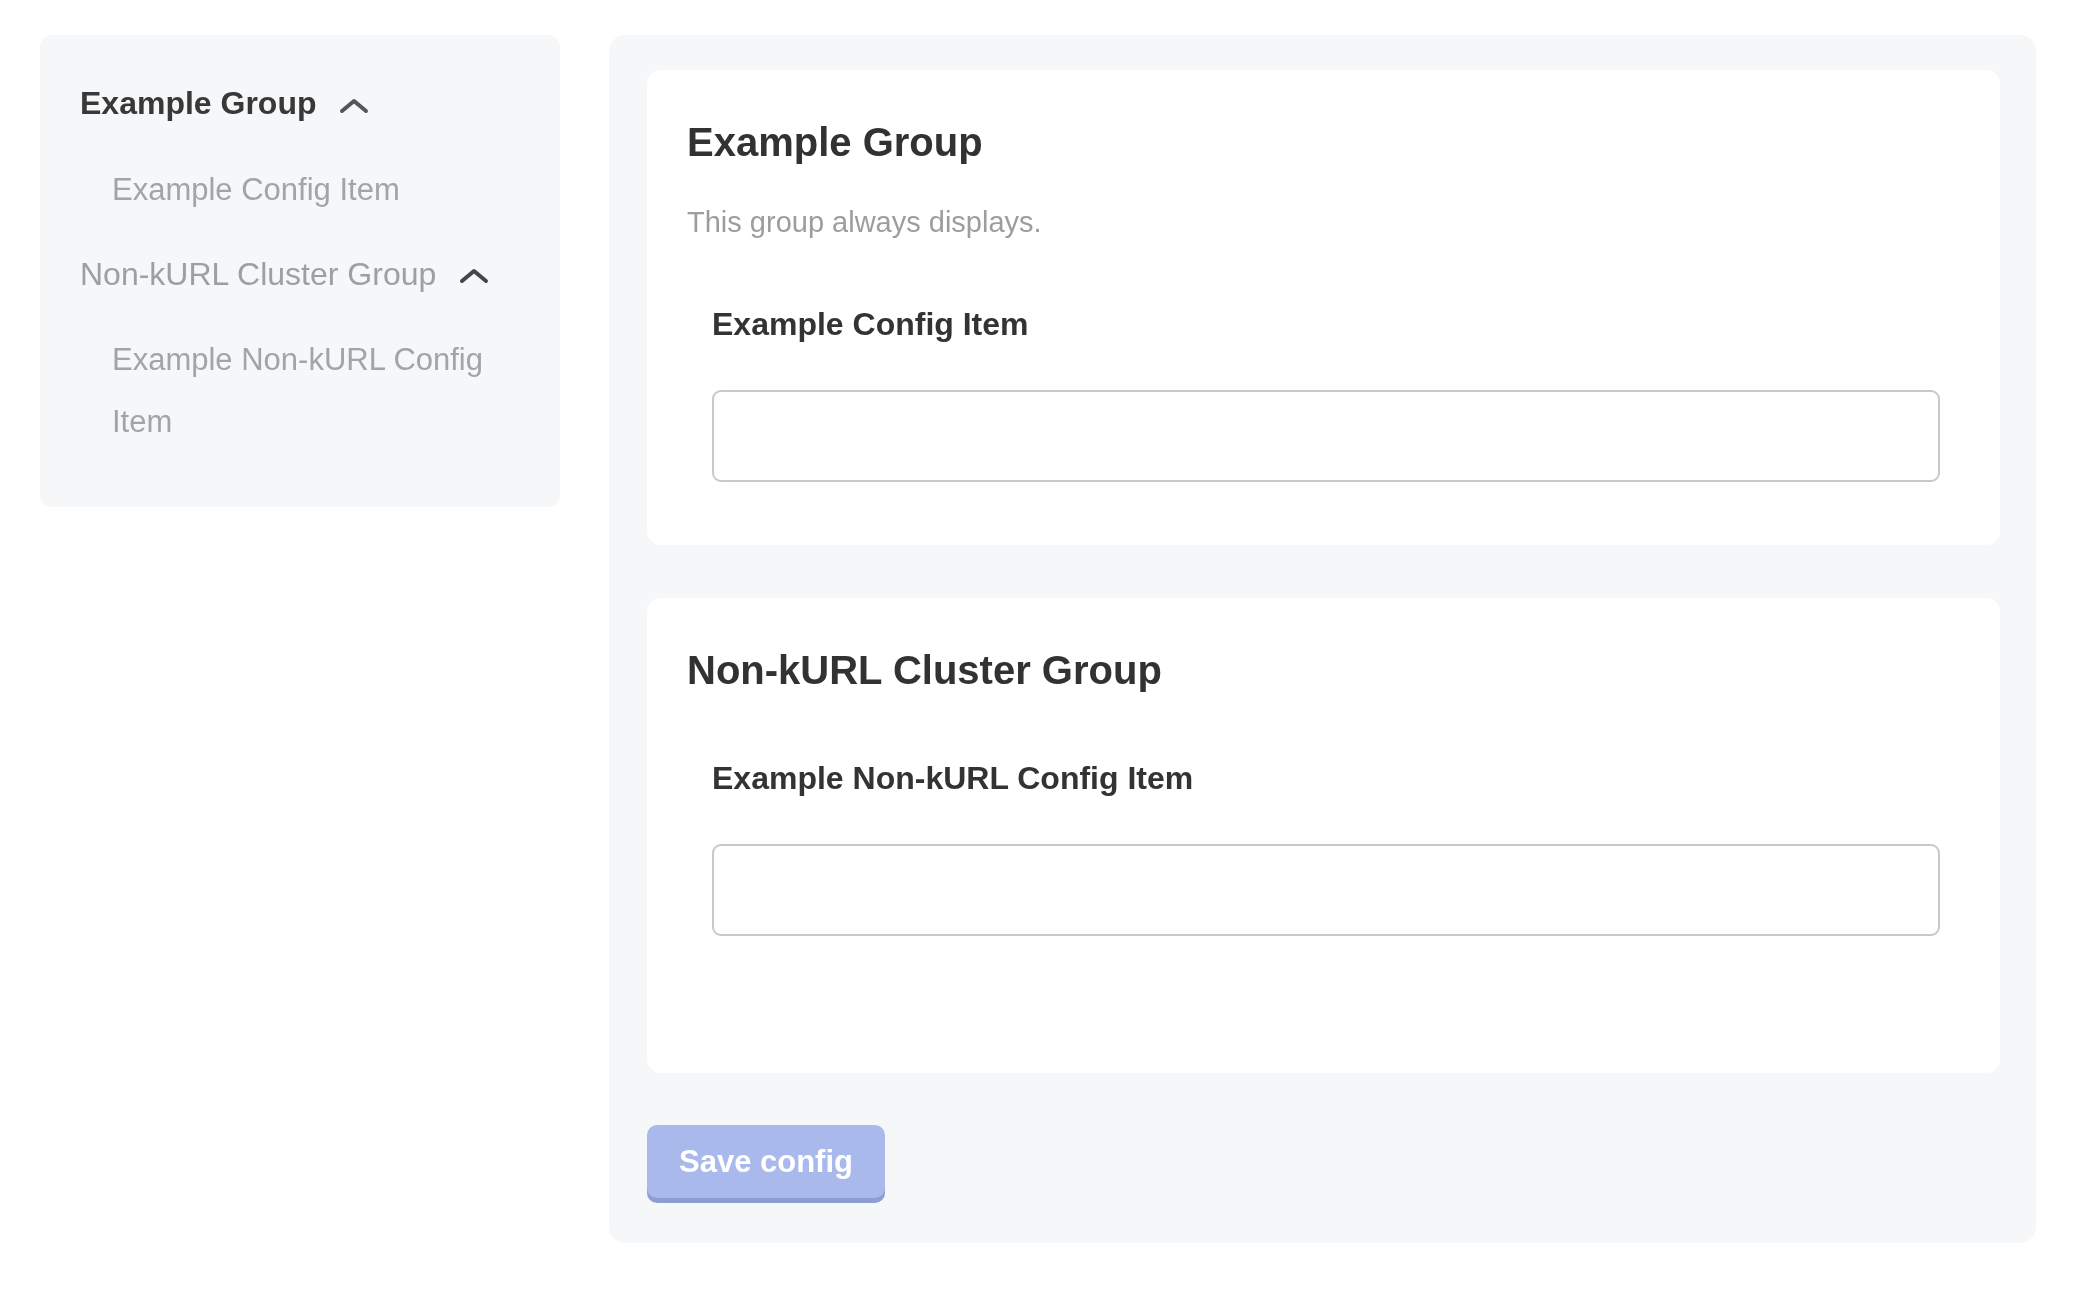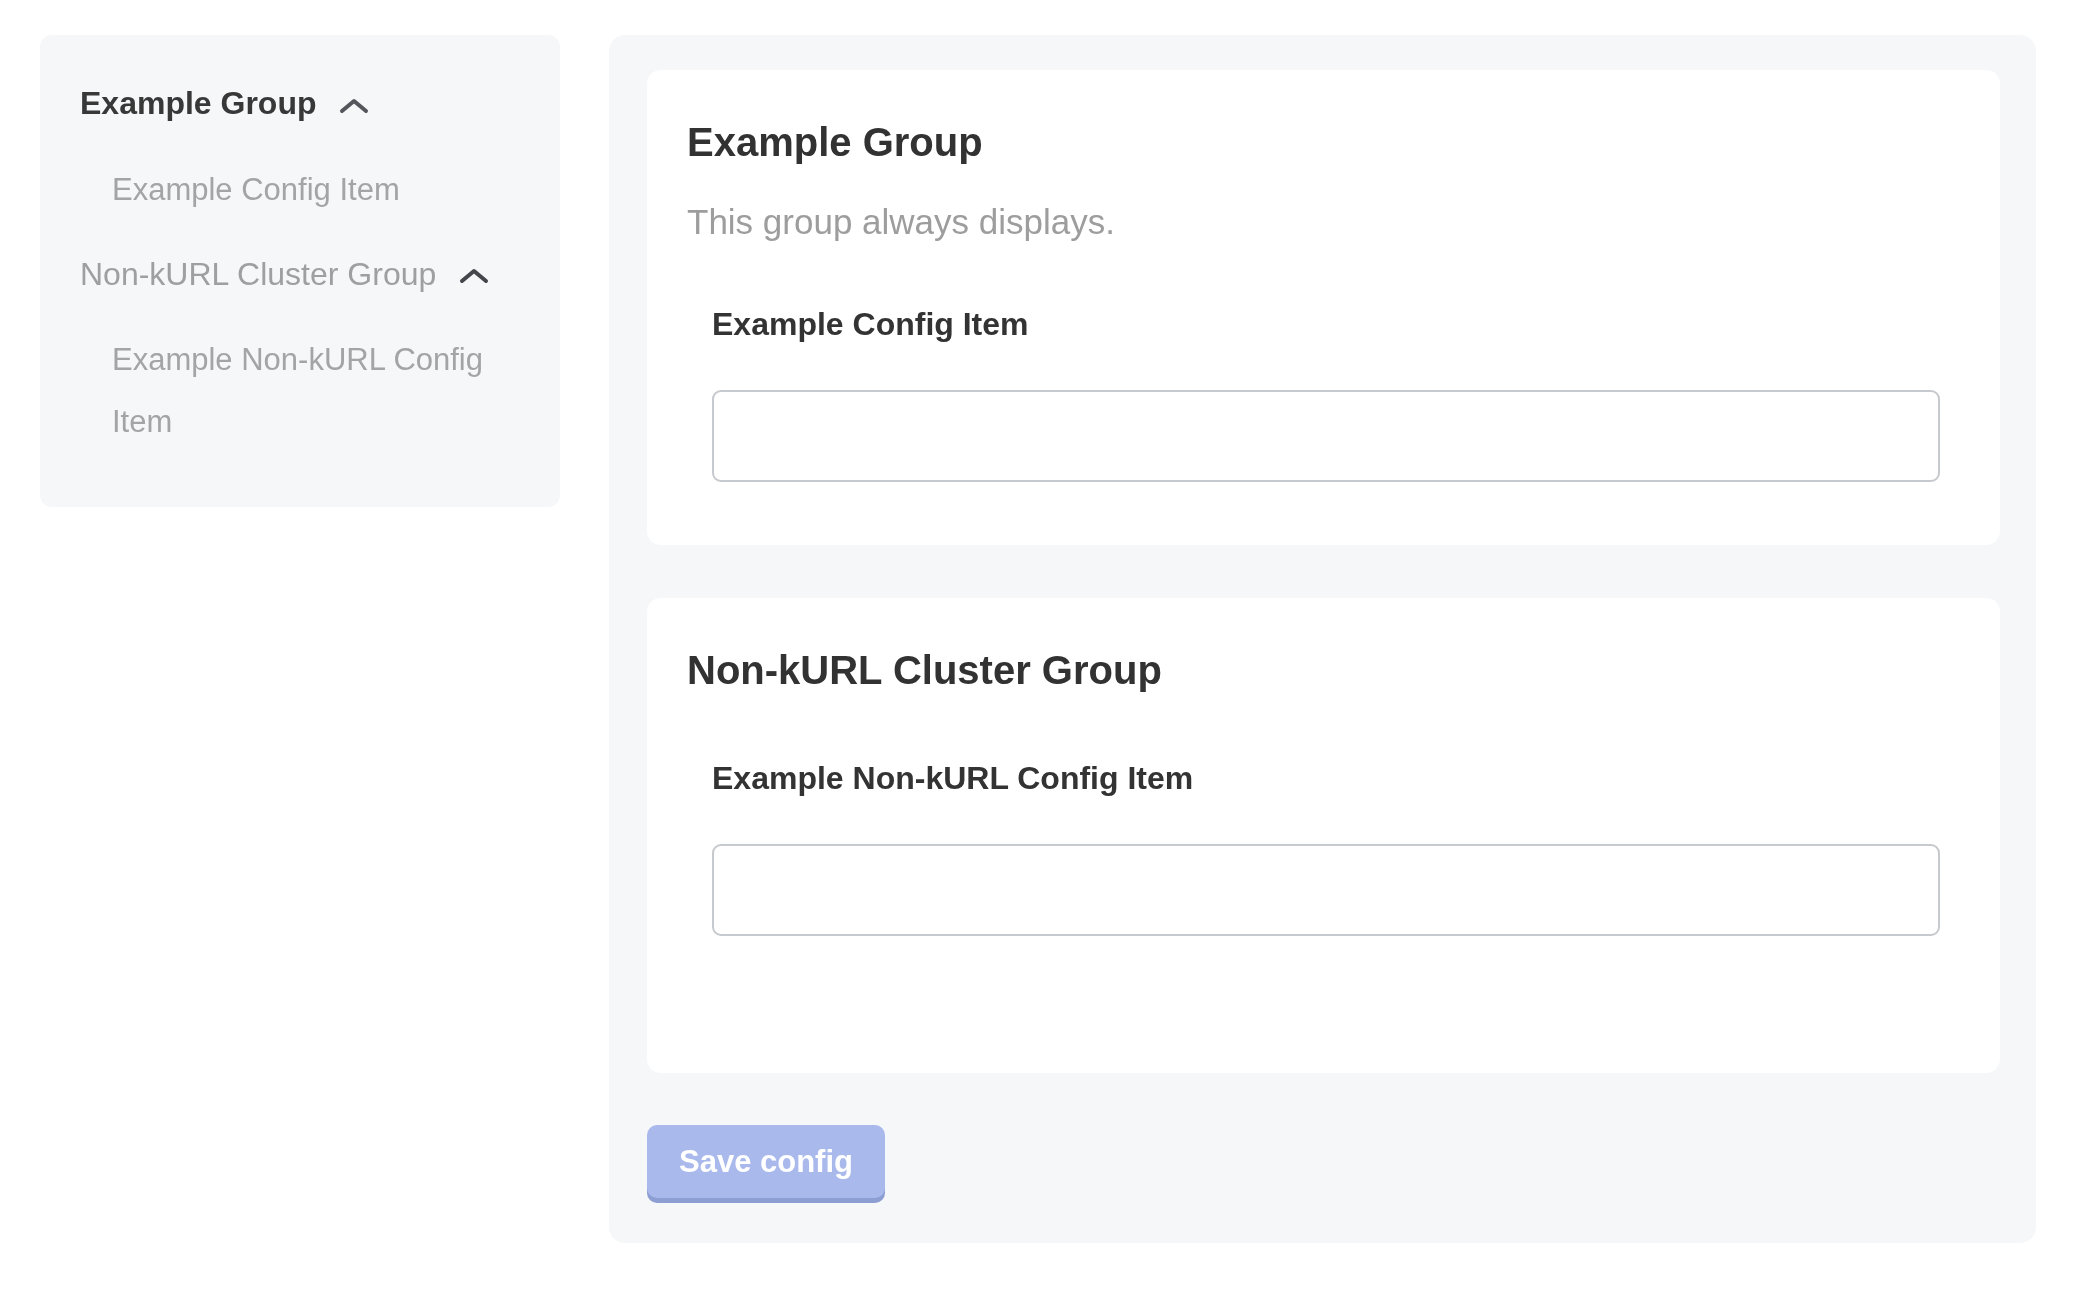--- a/index.html
+++ b/index.html
@@ -60,21 +60,21 @@
     width:1353px; height:475px;
     padding:48px 60px 0 40px;
   }
   .config-card + .config-card { margin-top:53px; }
   .group-title {
     font-size:40px; font-weight:700; color:#323232;
     line-height:48px;
   }
   .group-desc {
     margin-top:38px;
-    font-size:35px; font-weight:400; color:#9d9d9d;
+    font-size:29px; font-weight:400; color:#9d9d9d;
     line-height:36px;
   }
   .config-item { margin-left:25px; margin-top:64px; }
   .item-label {
     font-size:32px; font-weight:700; color:#333333;
     line-height:40px;
   }
   .item-input {
     display:block;
     margin-top:46px;

